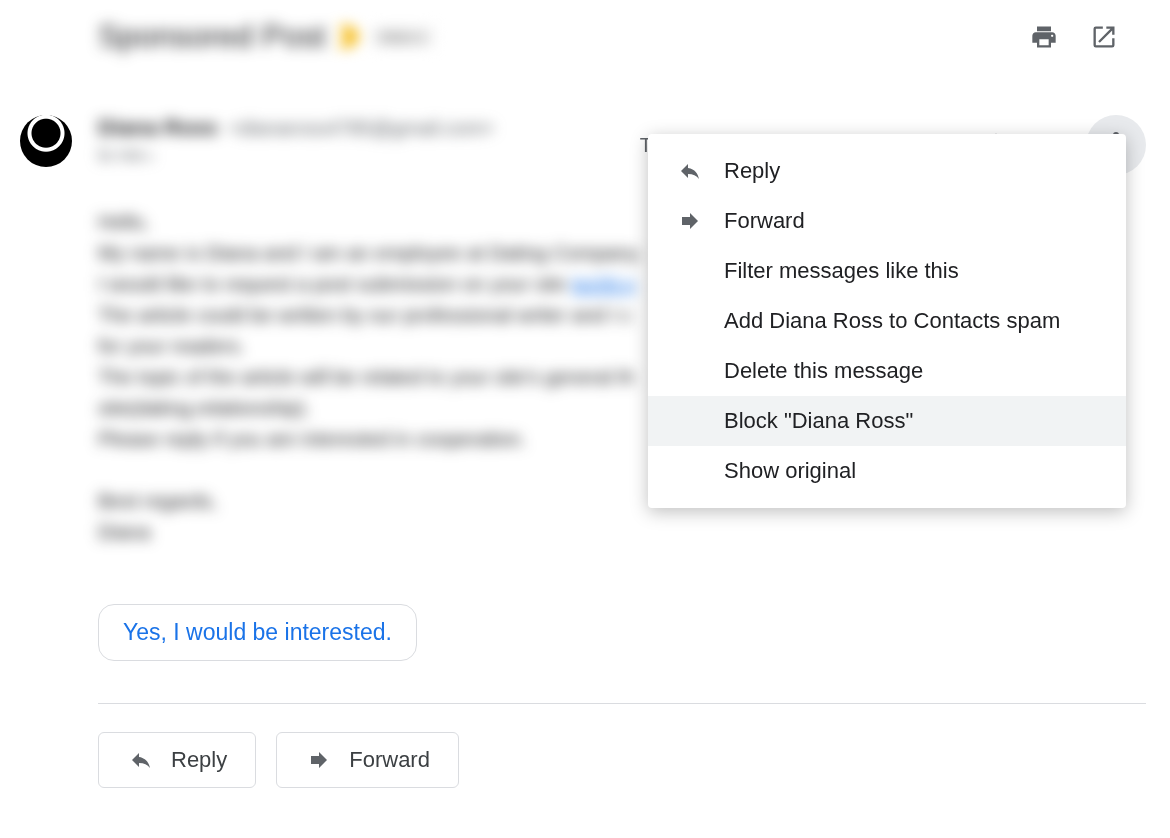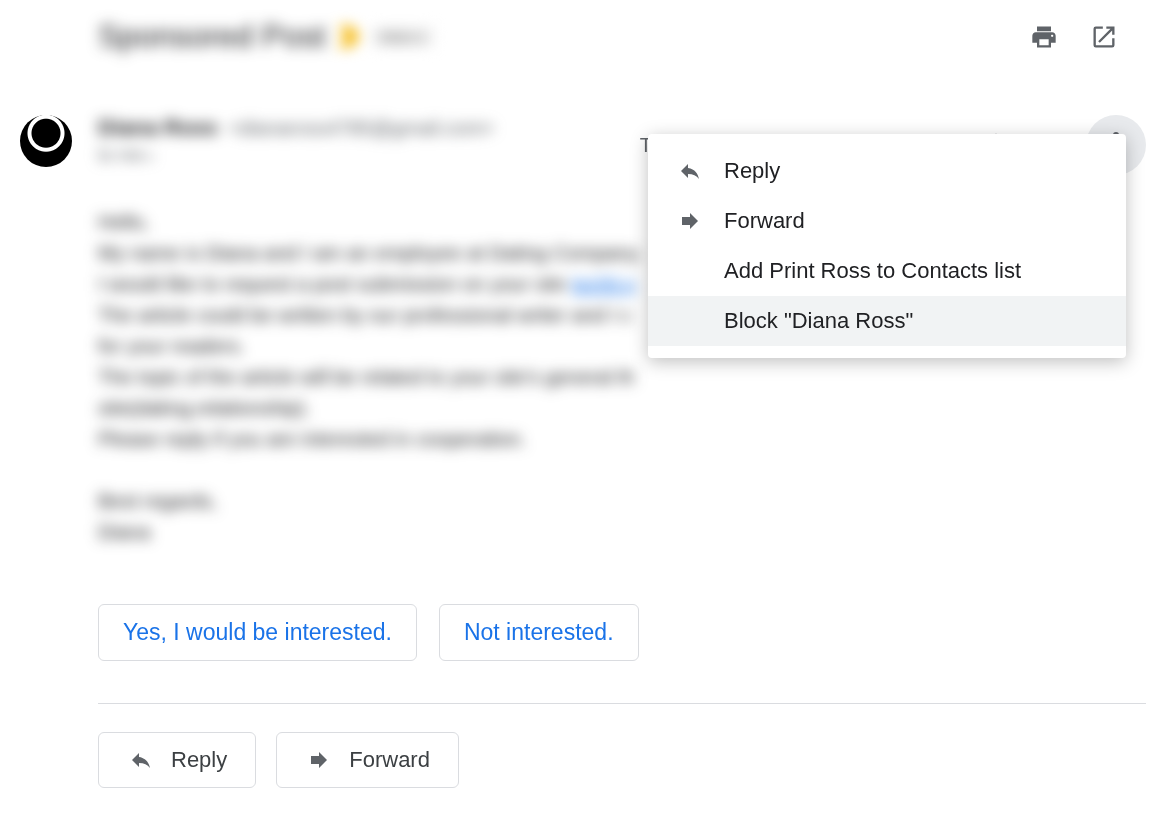--- a/index.html
+++ b/index.html
@@ -56,21 +56,21 @@
 
   .body-text {
     padding: 32px 24px 0 98px; font-size: 20px; line-height: 1.55; color: #202124;
   }
   .body-text a { color: #1a73e8; }
 
   .smart-replies {
     display: flex; gap: 22px; padding: 56px 24px 0 98px;
   }
   .smart-replies .chip {
-    border: 1px solid #dadce0; border-radius: 6px;
+    border: 1px solid #dadce0; border-radius: 16px;
     padding: 14px 24px; font-size: 23px; color: #1a73e8; background: #fff;
     cursor: pointer;
   }
 
   .divider {
     margin: 42px 24px 0 98px; border-top: 1px solid #dadce0;
   }
 
   .action-buttons {
     display: flex; gap: 20px; padding: 28px 24px 0 98px;
@@ -155,21 +155,20 @@
   <p>The topic of the article will be related to your site's general th</p>
   <p>site(dating,relationship).</p>
   <p>Please reply if you are interested in cooperation.</p>
   <br>
   <p>Best regards,</p>
   <p>Diana</p>
 </div>
 
 <div class="smart-replies">
   <div class="chip">Yes, I would be interested.</div>
-  <div class="chip">Not interested.</div>
 </div>
 
 <div class="divider"></div>
 
 <div class="action-buttons">
   <div class="btn">
     <svg viewBox="0 0 24 24">
         <path d="M10 9V5l-7 7 7 7v-4.1c5 0 8.5 1.6 11 5.1-1-5-4-10-11-11z"></path>
       </svg>
     <span>Reply</span>
@@ -194,19 +193,31 @@
     <div class="item">
       <span class="icon-slot">
         <svg viewBox="0 0 24 24">
           <path d="M12 8V4l8 8-8 8v-4H4V8h8z"></path>
         </svg>
       </span>
       <span>Forward</span>
     </div>
     <div class="item">
       <span class="icon-slot"></span>
-      <span>Add Print Ross to Contacts list</span>
+      <span>Filter messages like this</span>
+    </div>
+    <div class="item">
+      <span class="icon-slot"></span>
+      <span>Add Diana Ross to Contacts spam</span>
+    </div>
+    <div class="item">
+      <span class="icon-slot"></span>
+      <span>Delete this message</span>
     </div>
     <div class="item hovered">
       <span class="icon-slot"></span>
       <span>Block "Diana Ross"</span>
     </div>
+    <div class="item">
+      <span class="icon-slot"></span>
+      <span>Show original</span>
+    </div>
   </div>
 
 </body></html>

